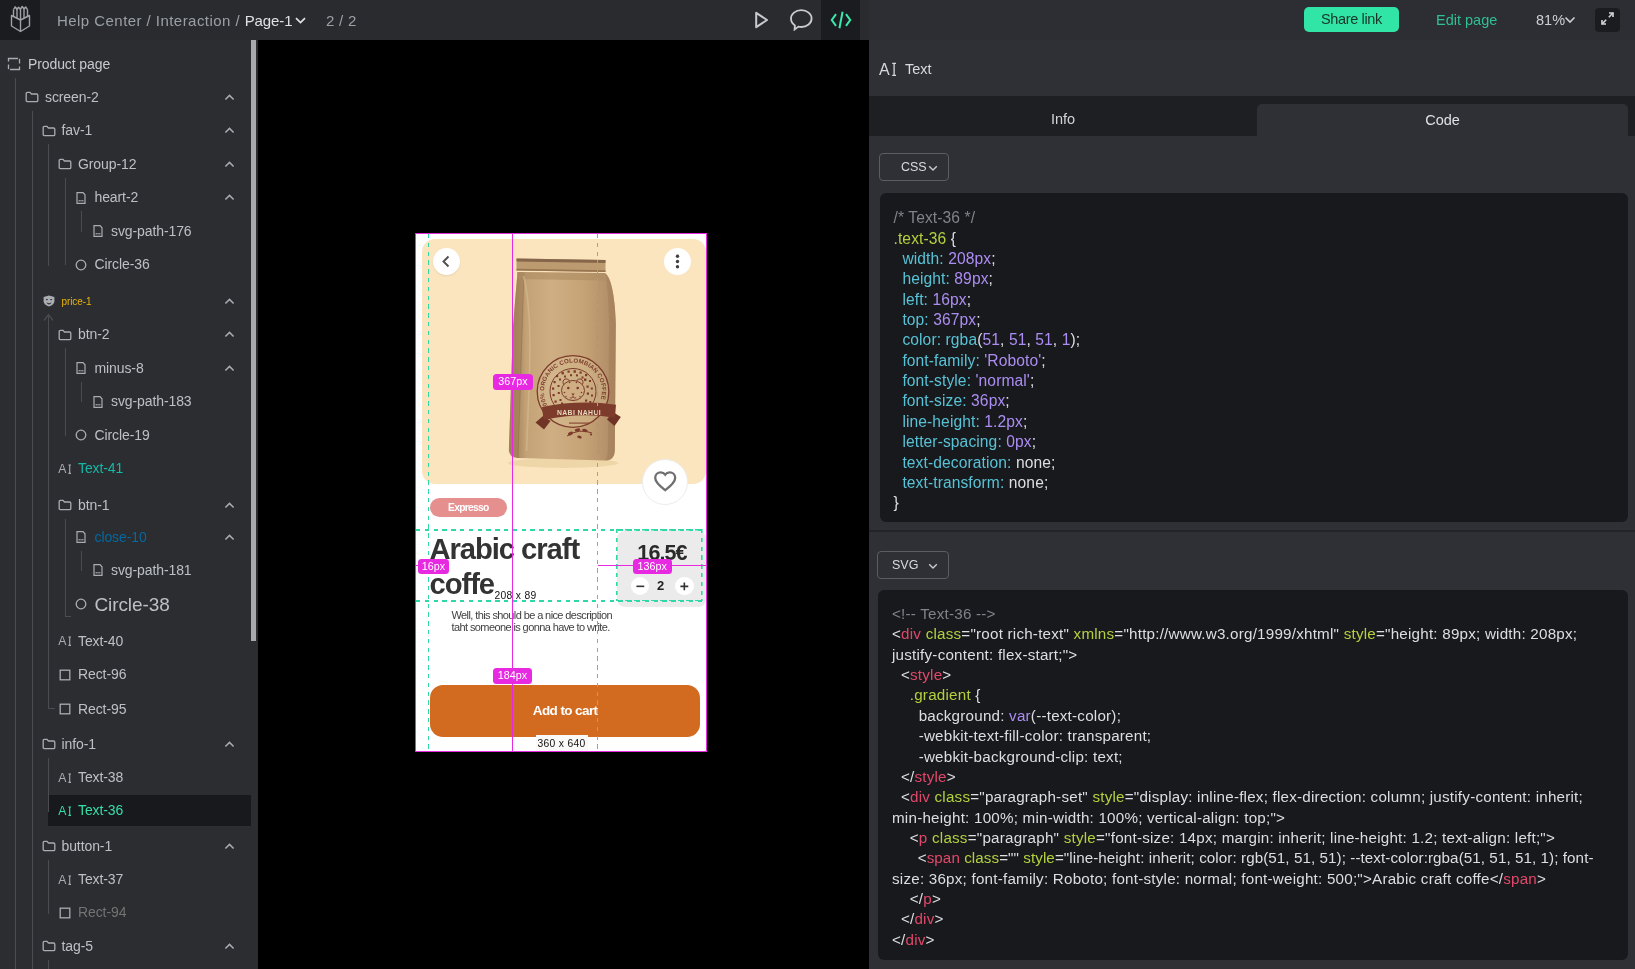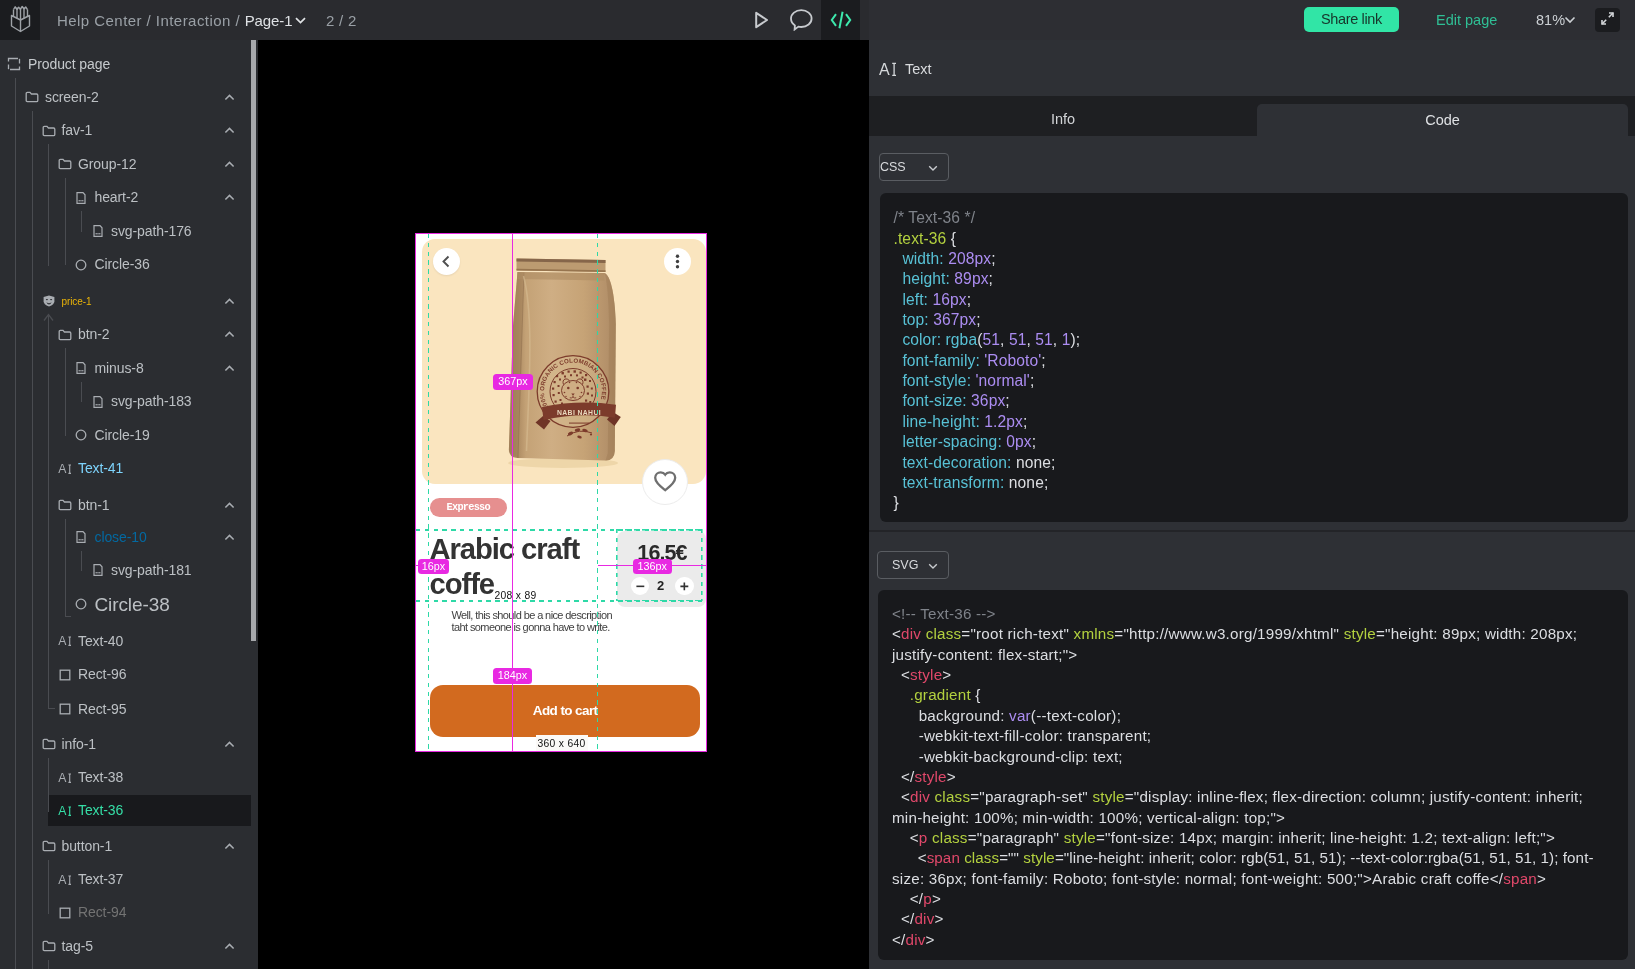--- a/index.html
+++ b/index.html
@@ -184,21 +184,21 @@
     </svg>
 <div class="abs" style="left:111px;top:393.0px;font-size:14px;letter-spacing:-0.1px;line-height:17px;color:#bcc0c4">svg-path-183</div>
 <svg class="abs" style="left:74px;top:428px" width="14" height="14" viewBox="0 0 14 14">
       <circle cx="7" cy="7" r="4.8" fill="none" stroke="#a9adb2" stroke-width="1.3"></circle>
     </svg>
 <div class="abs" style="left:94.5px;top:426.5px;font-size:14px;letter-spacing:-0.1px;line-height:17px;color:#bcc0c4">Circle-19</div>
 <svg class="abs" style="left:57.5px;top:461.5px" width="14" height="14" viewBox="0 0 14 14">
       <text x="0.2" y="11.4" font-family="Liberation Sans" font-size="12.2" fill="#a9adb2">A</text>
       <path d="M10.4 3 L13 3 M11.7 3 L11.7 11.4 M10.4 11.4 L13 11.4" stroke="#a9adb2" stroke-width="1.1" fill="none"></path>
     </svg>
-<div class="abs" style="left:78px;top:460.0px;font-size:14px;letter-spacing:-0.1px;line-height:17px;color:#7dd3fc">Text-41</div>
+<div class="abs" style="left:78px;top:460.0px;font-size:14px;letter-spacing:-0.1px;line-height:17px;color:#14b8a6">Text-41</div>
 <svg class="abs" style="left:57.5px;top:498px" width="14" height="14" viewBox="0 0 14 14">
       <g fill="none" stroke="#a9adb2" stroke-width="1.3">
         <path d="M1.2 3.6 q0-1.2 1.2-1.2 L5 2.4 L6.4 4 L11.6 4 q1.2 0 1.2 1.2 L12.8 10.4 q0 1.2 -1.2 1.2 L2.4 11.6 q-1.2 0 -1.2 -1.2 Z"></path>
       </g>
     </svg>
 <div class="abs" style="left:78px;top:496.5px;font-size:14px;letter-spacing:-0.1px;line-height:17px;color:#bcc0c4">btn-1</div>
 <svg class="abs" style="left:224px;top:501.5px" width="11" height="7" viewBox="0 0 11 7">
       <path d="M1.4 5.6 L5.5 1.4 L9.6 5.6" stroke="#a9adb2" stroke-width="1.5" fill="none"></path>
     </svg>
 <svg class="abs" style="left:74px;top:530px" width="14" height="14" viewBox="0 0 14 14">
@@ -386,21 +386,21 @@
 <div class="abs" style="left:663.9px;top:247.9px;width:27px;height:27px;background:#fff;border-radius:50%;"><svg width="27" height="27" viewBox="0 0 27 27">
         <g fill="#3f3f3f">
           <circle cx="13.5" cy="8.3" r="1.7"></circle>
           <circle cx="13.5" cy="13.5" r="1.7"></circle>
           <circle cx="13.5" cy="18.7" r="1.7"></circle>
         </g>
       </svg></div>
 <div class="abs" style="left:641.5px;top:458.5px;width:46.5px;height:46.5px;background:#fff;border-radius:50%;border:1px solid #ececec;"><svg width="44.5" height="44.5" viewBox="0 0 44.5 44.5">
         <path d="M22.2 30.2 C17.8 26.8 12.2 22.8 12.2 17.8 C12.2 14.4 14.9 12.3 17.7 12.3 C19.5 12.3 21.2 13.2 22.2 14.7 C23.2 13.2 24.9 12.3 26.7 12.3 C29.5 12.3 32.2 14.4 32.2 17.8 C32.2 22.8 26.6 26.8 22.2 30.2 Z" fill="none" stroke="#6f6f6f" stroke-width="2.3"></path>
       </svg></div>
-<div class="abs" style="left:429.5px;top:497.5px;width:77.5px;height:19.5px;background:#e68f8f;border-radius:10px;color:#fff;font-size:10.3px;font-weight:bold;text-align:center;line-height:19.5px;letter-spacing:-0.75px;font-family:Liberation Mono, monospace;">Expresso</div>
+<div class="abs" style="left:429.5px;top:497.5px;width:77.5px;height:19.5px;background:#e68f8f;border-radius:10px;color:#fff;font-size:10.3px;font-weight:bold;text-align:center;line-height:19.5px;letter-spacing:-0.75px;">Expresso</div>
 <div class="abs" style="left:429.5px;top:531.5px;width:180px;height:72px;font-size:29.2px;font-weight:bold;color:#333;line-height:35px;letter-spacing:-1.05px;">Arabic craft coffe</div>
 <div class="abs" style="left:617.3px;top:530.5px;width:88.7px;height:76.5px;background:#ebebeb;border-radius:8px;"></div>
 <div class="abs" style="left:622px;top:540.5px;width:80px;height:24px;font-size:21.5px;font-weight:bold;color:#2a2a2a;text-align:center;letter-spacing:-0.9px;">16.5€</div>
 <div class="abs" style="left:630.6px;top:576.5px;width:18.7px;height:18.7px;background:#fff;border-radius:50%;"><svg width="18.7" height="18.7" viewBox="0 0 18.7 18.7">
         <path d="M5.4 9.35 L13.3 9.35" stroke="#333" stroke-width="1.6"></path>
       </svg></div>
 <div class="abs" style="left:674.9px;top:576.5px;width:18.7px;height:18.7px;background:#fff;border-radius:50%;"><svg width="18.7" height="18.7" viewBox="0 0 18.7 18.7">
         <path d="M5.4 9.35 L13.3 9.35 M9.35 5.4 L9.35 13.3" stroke="#333" stroke-width="1.6"></path>
       </svg></div>
 <div class="abs" style="left:654.5px;top:578.0px;width:12px;height:16px;font-size:13px;font-weight:bold;color:#222;text-align:center;">2</div>
@@ -425,21 +425,21 @@
 <div class="abs" style="left:869px;top:40px;width:766px;height:929px;background:#2e3035"></div>
 <svg class="abs" style="left:879px;top:59.5px" width="19" height="19" viewBox="0 0 19 19">
  <text x="0" y="15" font-family="Liberation Sans" font-size="16" fill="#d5d8db">A</text>
  <path d="M13.2 3.4 L17 3.4 M15.1 3.4 L15.1 15.4 M13.2 15.4 L17 15.4" stroke="#d5d8db" stroke-width="1.3" fill="none"></path>
     </svg>
 <div class="abs" style="left:905px;top:61px;font-size:14.5px;color:#d9dbde">Text</div>
 <div class="abs" style="left:869px;top:96px;width:766px;height:40px;background:#1e1f22"></div>
 <div class="abs" style="left:1257px;top:104px;width:371px;height:32px;background:#2e3035;border-radius:5px 5px 0 0;"></div>
 <div class="abs" style="left:869px;top:111px;width:388px;font-size:14.5px;color:#d2d4d7;text-align:center;">Info</div>
 <div class="abs" style="left:1257px;top:111.5px;width:371px;font-size:14.5px;color:#dfe1e4;text-align:center;">Code</div>
-<div class="abs" style="left:879px;top:153px;width:70px;height:28px;border:1px solid #5a5d62;border-radius:4px;color:#d8dadd;font-size:12.5px;line-height:26px;padding-left:0;">CSS<svg style="position:absolute;right:10px;top:11px" width="10" height="7" viewBox="0 0 10 7">
+<div class="abs" style="left:879px;top:153px;width:70px;height:28px;border:1px solid #5a5d62;border-radius:4px;color:#d8dadd;font-size:12.5px;line-height:26px;padding-left:21px;">CSS<svg style="position:absolute;right:10px;top:11px" width="10" height="7" viewBox="0 0 10 7">
         <path d="M1.2 1.3 L5 5 L8.8 1.3" stroke="#c8cbcf" stroke-width="1.4" fill="none"></path>
       </svg></div>
 <div class="abs" style="left:880px;top:193px;width:748px;height:329px;background:#18191c;border-radius:6px;"></div>
 <div class="abs" style="left:893.5px;top:208.4px;width:720px;font-size:15.6px;letter-spacing:0.1px;line-height:20.35px;white-space:pre;"><span style="color:#7f838a">/* Text-36 */</span><br><span style="color:#b3d13f">.text-36</span><span style="color:#dcdee2"> {</span><br><span style="color:#dcdee2">  </span><span style="color:#58c2d6">width:</span><span style="color:#dcdee2"> </span><span style="color:#ac8df2">208px</span><span style="color:#dcdee2">;</span><br><span style="color:#dcdee2">  </span><span style="color:#58c2d6">height:</span><span style="color:#dcdee2"> </span><span style="color:#ac8df2">89px</span><span style="color:#dcdee2">;</span><br><span style="color:#dcdee2">  </span><span style="color:#58c2d6">left:</span><span style="color:#dcdee2"> </span><span style="color:#ac8df2">16px</span><span style="color:#dcdee2">;</span><br><span style="color:#dcdee2">  </span><span style="color:#58c2d6">top:</span><span style="color:#dcdee2"> </span><span style="color:#ac8df2">367px</span><span style="color:#dcdee2">;</span><br><span style="color:#dcdee2">  </span><span style="color:#58c2d6">color:</span><span style="color:#dcdee2"> </span><span style="color:#58c2d6">rgba</span><span style="color:#dcdee2">(</span><span style="color:#ac8df2">51</span><span style="color:#dcdee2">, </span><span style="color:#ac8df2">51</span><span style="color:#dcdee2">, </span><span style="color:#ac8df2">51</span><span style="color:#dcdee2">, </span><span style="color:#ac8df2">1</span><span style="color:#dcdee2">);</span><br><span style="color:#dcdee2">  </span><span style="color:#58c2d6">font-family:</span><span style="color:#dcdee2"> </span><span style="color:#ac8df2">'Roboto'</span><span style="color:#dcdee2">;</span><br><span style="color:#dcdee2">  </span><span style="color:#58c2d6">font-style:</span><span style="color:#dcdee2"> </span><span style="color:#ac8df2">'normal'</span><span style="color:#dcdee2">;</span><br><span style="color:#dcdee2">  </span><span style="color:#58c2d6">font-size:</span><span style="color:#dcdee2"> </span><span style="color:#ac8df2">36px</span><span style="color:#dcdee2">;</span><br><span style="color:#dcdee2">  </span><span style="color:#58c2d6">line-height:</span><span style="color:#dcdee2"> </span><span style="color:#ac8df2">1.2px</span><span style="color:#dcdee2">;</span><br><span style="color:#dcdee2">  </span><span style="color:#58c2d6">letter-spacing:</span><span style="color:#dcdee2"> </span><span style="color:#ac8df2">0px</span><span style="color:#dcdee2">;</span><br><span style="color:#dcdee2">  </span><span style="color:#58c2d6">text-decoration:</span><span style="color:#dcdee2"> </span><span style="color:#dcdee2">none;</span><br><span style="color:#dcdee2">  </span><span style="color:#58c2d6">text-transform:</span><span style="color:#dcdee2"> </span><span style="color:#dcdee2">none;</span><br><span style="color:#dcdee2">}</span></div>
 <div class="abs" style="left:869px;top:529.5px;width:766px;height:2.5px;background:#232428"></div>
 <div class="abs" style="left:877px;top:551px;width:72px;height:28px;border:1px solid #5a5d62;border-radius:4px;color:#d8dadd;font-size:12.5px;line-height:26px;padding-left:14px;">SVG<svg style="position:absolute;right:10px;top:11px" width="10" height="7" viewBox="0 0 10 7">
         <path d="M1.2 1.3 L5 5 L8.8 1.3" stroke="#c8cbcf" stroke-width="1.4" fill="none"></path>
       </svg></div>
 <div class="abs" style="left:878px;top:590px;width:750px;height:370px;background:#18191c;border-radius:6px;"></div>
 <div class="abs" style="left:892px;top:604.1px;width:730px;font-size:15.2px;letter-spacing:0.22px;line-height:20.35px;white-space:pre;"><span style="color:#7f838a">&lt;!-- Text-36 --&gt;</span><br><span style="color:#dcdee2">&lt;</span><span style="color:#e0486a">div</span><span style="color:#dcdee2"> </span><span style="color:#b3d13f">class</span><span style="color:#dcdee2">="root rich-text" </span><span style="color:#b3d13f">xmlns</span><span style="color:#dcdee2">="http://www.w3.org/1999/xhtml" </span><span style="color:#b3d13f">style</span><span style="color:#dcdee2">="height: 89px; width: 208px;</span><br><span style="color:#dcdee2">justify-content: flex-start;"&gt;</span><br><span style="color:#dcdee2">  &lt;</span><span style="color:#e0486a">style</span><span style="color:#dcdee2">&gt;</span><br><span style="color:#dcdee2">    </span><span style="color:#b3d13f">.gradient</span><span style="color:#dcdee2"> {</span><br><span style="color:#dcdee2">      background: </span><span style="color:#ac8df2">var</span><span style="color:#dcdee2">(--text-color);</span><br><span style="color:#dcdee2">      -webkit-text-fill-color: transparent;</span><br><span style="color:#dcdee2">      -webkit-background-clip: text;</span><br><span style="color:#dcdee2">  &lt;/</span><span style="color:#e0486a">style</span><span style="color:#dcdee2">&gt;</span><br><span style="color:#dcdee2">  &lt;</span><span style="color:#e0486a">div</span><span style="color:#dcdee2"> </span><span style="color:#b3d13f">class</span><span style="color:#dcdee2">="paragraph-set" </span><span style="color:#b3d13f">style</span><span style="color:#dcdee2">="display: inline-flex; flex-direction: column; justify-content: inherit;</span><br><span style="color:#dcdee2">min-height: 100%; min-width: 100%; vertical-align: top;"&gt;</span><br><span style="color:#dcdee2">    &lt;</span><span style="color:#e0486a">p</span><span style="color:#dcdee2"> </span><span style="color:#b3d13f">class</span><span style="color:#dcdee2">="paragraph" </span><span style="color:#b3d13f">style</span><span style="color:#dcdee2">="font-size: 14px; margin: inherit; line-height: 1.2; text-align: left;"&gt;</span><br><span style="letter-spacing:0.07px"><span style="color:#dcdee2">      &lt;</span><span style="color:#e0486a">span</span><span style="color:#dcdee2"> </span><span style="color:#b3d13f">class</span><span style="color:#dcdee2">="" </span><span style="color:#b3d13f">style</span><span style="color:#dcdee2">="line-height: inherit; color: rgb(51, 51, 51); --text-color:rgba(51, 51, 51, 1); font-</span></span><br><span style="color:#dcdee2">size: 36px; font-family: Roboto; font-style: normal; font-weight: 500;"&gt;Arabic craft coffe&lt;/</span><span style="color:#e0486a">span</span><span style="color:#dcdee2">&gt;</span><br><span style="color:#dcdee2">    &lt;/</span><span style="color:#e0486a">p</span><span style="color:#dcdee2">&gt;</span><br><span style="color:#dcdee2">  &lt;/</span><span style="color:#e0486a">div</span><span style="color:#dcdee2">&gt;</span><br><span style="color:#dcdee2">&lt;/</span><span style="color:#e0486a">div</span><span style="color:#dcdee2">&gt;</span></div>

